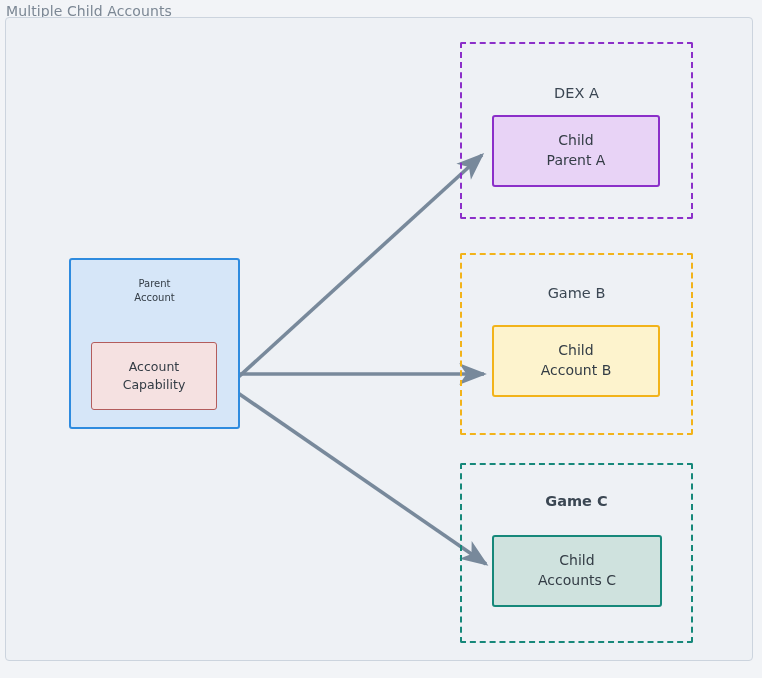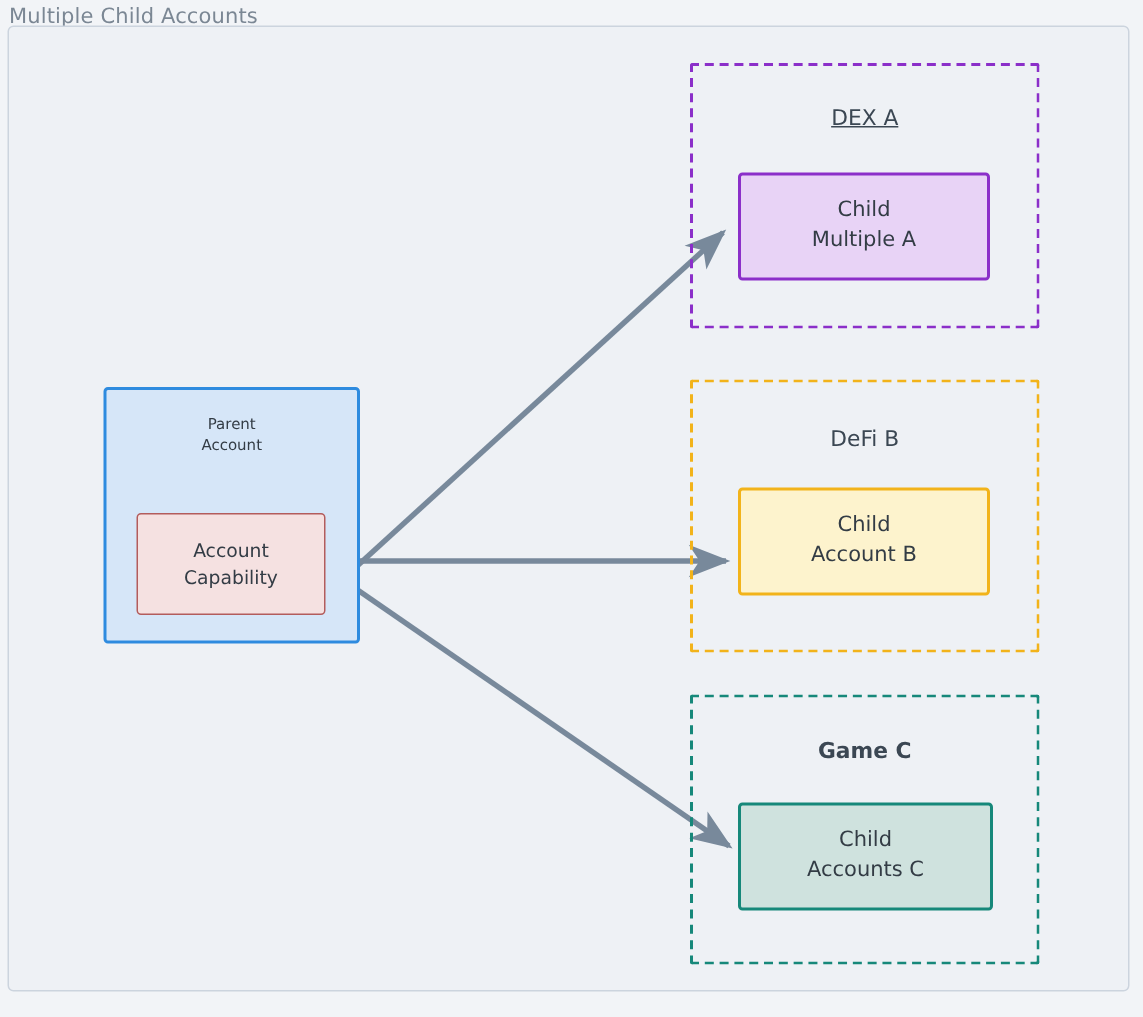--- a/index.html
+++ b/index.html
@@ -110,21 +110,21 @@
     text-align: center;
     font-size: 14.5px;
     color: #3b4753;
     white-space: nowrap;
   }
 
   #group-dex-a {
     left: 460px; top: 42px; width: 233px; height: 177px;
     border: 2px dashed #8b2fc9;
   }
-  #group-dex-a .group-label { top: 27px; text-decoration: underline; }
+  #group-dex-a .group-label { top: 41px; }
 
   #group-defi-b {
     left: 460px; top: 253px; width: 233px; height: 182px;
     border: 2px dashed #f2b31a;
   }
   #group-defi-b .group-label { top: 30px; }
 
   #group-game-c {
     left: 460px; top: 463px; width: 233px; height: 180px;
     border: 2px dashed #16887a;
@@ -175,25 +175,25 @@
 <div class="node" id="account-capability">
   <span class="line">Account</span>
   <span class="line">Capability</span>
 </div>
 
 <div class="group" id="group-dex-a">
   <div class="group-label">DEX A</div>
 </div>
 <div class="node child-node" id="child-account-a">
   <span class="line">Child</span>
-  <span class="line">Multiple A</span>
+  <span class="line">Parent A</span>
 </div>
 
 <div class="group" id="group-defi-b">
-  <div class="group-label">DeFi B</div>
+  <div class="group-label">Game B</div>
 </div>
 <div class="node child-node" id="child-account-b">
   <span class="line">Child</span>
   <span class="line">Account B</span>
 </div>
 
 <div class="group" id="group-game-c">
   <div class="group-label">Game C</div>
 </div>
 <div class="node child-node" id="child-account-c">

